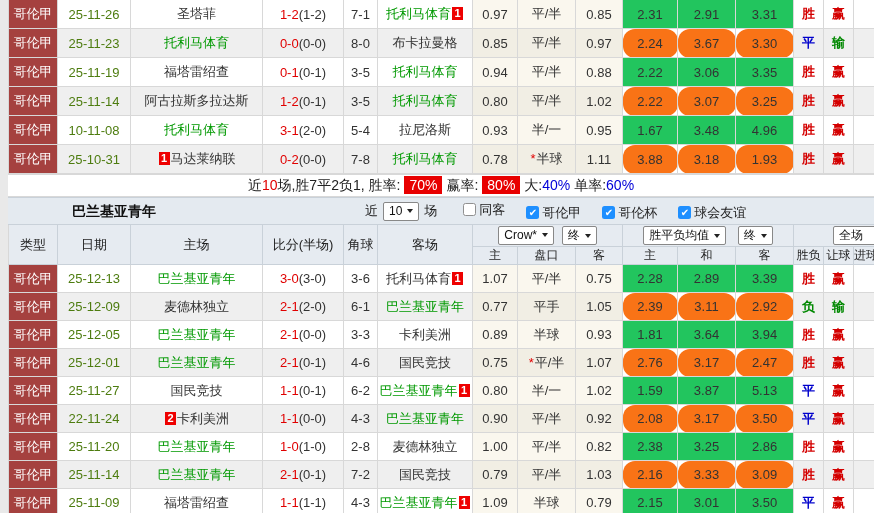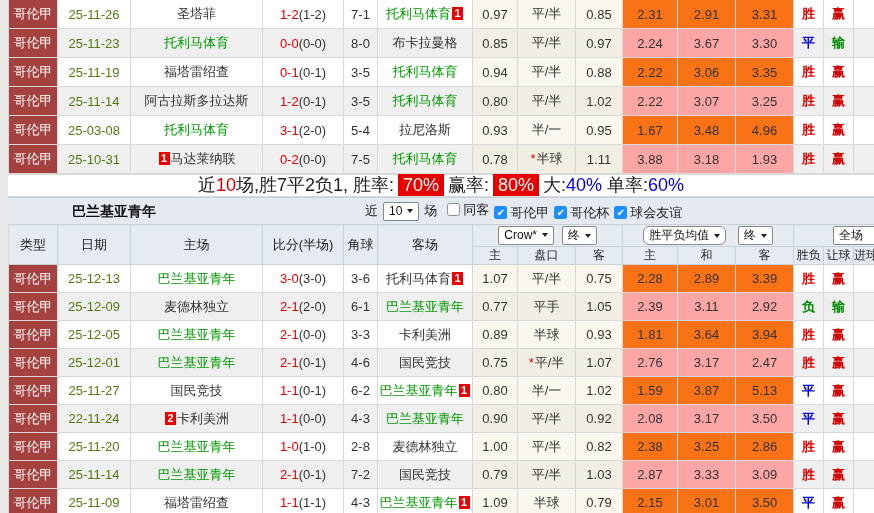--- a/index.html
+++ b/index.html
@@ -17,39 +17,39 @@
     border-right:1px solid #D8D8D8;border-bottom:1px solid #D8D8D8;
   }
   table.grid td:first-child{border-left:1px solid #D8D8D8;}
   
   table.top tbody td{height:28px;}
   table.bottom tbody td{height:27px;}
   tr.r-odd td{background:#FFFFFF;}
   tr.r-even td{background:#EFEFEF;}
   tr.r-odd td.ah{background:#FAF7EE;}
   tr.r-even td.ah{background:#F1EEE4;}
-  tr.r-odd td.eu{background:#f97316;}
-  tr.r-even td.eu{background:#fca5a5;}
+  tr.r-odd td.eu{background:#22c55e;}
+  tr.r-even td.eu{background:#f97316;border-radius:12px;}
   td.type{background:#A5413F !important;color:#fff;}
   td.date{color:#4d7c0f;}
   .team{color:#333;}
   .team.green{color:#009900;}
   .bdg{display:inline-block;min-width:9px;padding:0 1px;height:13px;line-height:13px;
        background:#EE0000;color:#fff;font-size:11px;font-weight:bold;margin:0 1px;vertical-align:1px;}
   .sc{color:#E00000;}
   .half{color:#333;}
   .star{color:#E00000;margin-right:1px;}
   td.res{font-weight:bold;}
   .red{color:#D40000;}
   .blue{color:#0000CC;}
   .green{color:#008800;}
   
   .summary{
     height:21px;line-height:21px;border-top:1px solid #D8D8D8;border-bottom:1px solid #D8D8D8;
-    background:#fff;text-align:center;font-size:18px;color:#222;
+    background:#fff;text-align:center;font-size:14px;color:#222;
   }
   .summary .r{color:#E00000;}
   .summary .b{color:#0000D8;}
   .summary .pill{background:#E80000;color:#fff;padding:1px 5px;margin:0 4px;}
   
   .section-bar{
     height:26px;background:#E4EAF0;border-top:1px solid #C9D1D9;position:relative;
   }
   .sec-title{position:absolute;left:64px;top:0;line-height:26px;font-size:14px;font-weight:bold;color:#111;}
   .controls{position:absolute;left:357px;top:0;height:26px;display:flex;align-items:center;gap:5px;color:#222;}
@@ -57,21 +57,21 @@
     display:inline-flex;align-items:center;justify-content:space-between;
     background:#fff;border:1px solid #888;border-radius:2px;height:19px;
     padding:0 5px;font-size:12px;color:#111;box-sizing:border-box;cursor:default;
   }
   .sel .chev{width:0;height:0;border-left:3.5px solid transparent;border-right:3.5px solid transparent;
     border-top:4.5px solid #222;margin-left:5px;display:inline-block;}
   .cb{display:inline-block;width:13px;height:13px;box-sizing:border-box;border-radius:2.5px;
       vertical-align:-2px;margin-right:3px;text-align:center;}
   .cb.on{background:#1E8FFF;color:#fff;font-size:10px;line-height:13px;font-weight:bold;}
   .cb.off{background:#fff;border:1px solid #909090;}
-  .cb-group{display:inline-flex;align-items:center;margin-left:5px;}
+  .cb-group{display:inline-flex;align-items:center;margin-left:21px;}
   
   table.bottom thead td{
     background:#E6EBF1;border:1px solid #C9D1D9;color:#222;
   }
   table.bottom thead tr.h1 td{height:21px;font-size:13px;}
   table.bottom thead tr.h2 td{height:12px;font-size:12px;}
   td.ofv{overflow:visible;position:relative;}
   .sel.scope{position:absolute;left:39px;top:1px;width:54px;}
   td.cut{text-align:left;padding-left:5px;}
 </style>
@@ -162,41 +162,41 @@
           <td class="ah">1.02</td>
           <td class="eu">2.22</td>
           <td class="eu">3.07</td>
           <td class="eu">3.25</td>
           <td class="res red">胜</td>
           <td class="res red">赢</td>
           <td></td>
         </tr>
         <tr class="r-odd">
           <td class="type">哥伦甲</td>
-          <td class="date">25-03-08</td>
+          <td class="date">10-11-08</td>
           <td><span class="team green">托利马体育</span></td>
           <td><span class="sc">3-1</span><span class="half">(2-0)</span></td>
           <td>5-4</td>
           <td><span class="team">拉尼洛斯</span></td>
           <td class="ah">0.93</td>
           <td class="ah">半/一</td>
           <td class="ah">0.95</td>
           <td class="eu">1.67</td>
           <td class="eu">3.48</td>
           <td class="eu">4.96</td>
           <td class="res red">胜</td>
           <td class="res red">赢</td>
           <td></td>
         </tr>
         <tr class="r-even">
           <td class="type">哥伦甲</td>
           <td class="date">25-10-31</td>
           <td><span class="bdg">1</span><span class="team">马达莱纳联</span></td>
           <td><span class="sc">0-2</span><span class="half">(0-0)</span></td>
-          <td>7-5</td>
+          <td>7-8</td>
           <td><span class="team green">托利马体育</span></td>
           <td class="ah">0.78</td>
           <td class="ah"><span class="star">*</span>半球</td>
           <td class="ah">1.11</td>
           <td class="eu">3.88</td>
           <td class="eu">3.18</td>
           <td class="eu">1.93</td>
           <td class="res red">胜</td>
           <td class="res red">赢</td>
           <td></td>
@@ -261,21 +261,21 @@
           <span class="sel" style="margin-right:4px;">
             <span>Crow*</span>
             <span class="chev"></span>
           </span>
           <span class="sel">
             <span>终</span>
             <span class="chev"></span>
           </span>
         </td>
         <td colspan="3">
-          <span class="sel" style="margin-right:8px;border-radius:6px;">
+          <span class="sel" style="margin-right:8px;">
             <span>胜平负均值</span>
             <span class="chev"></span>
           </span>
           <span class="sel">
             <span>终</span>
             <span class="chev"></span>
           </span>
         </td>
         <td colspan="3" class="ofv">
           <span class="sel scope">
@@ -419,21 +419,21 @@
         <tr class="r-even">
           <td class="type">哥伦甲</td>
           <td class="date">25-11-14</td>
           <td><span class="team green">巴兰基亚青年</span></td>
           <td><span class="sc">2-1</span><span class="half">(0-1)</span></td>
           <td>7-2</td>
           <td><span class="team">国民竞技</span></td>
           <td class="ah">0.79</td>
           <td class="ah">平/半</td>
           <td class="ah">1.03</td>
-          <td class="eu">2.87</td>
+          <td class="eu">2.16</td>
           <td class="eu">3.33</td>
           <td class="eu">3.09</td>
           <td class="res red">胜</td>
           <td class="res red">赢</td>
           <td></td>
         </tr>
         <tr class="r-odd">
           <td class="type">哥伦甲</td>
           <td class="date">25-11-09</td>
           <td><span class="team">福塔雷绍查</span></td>

